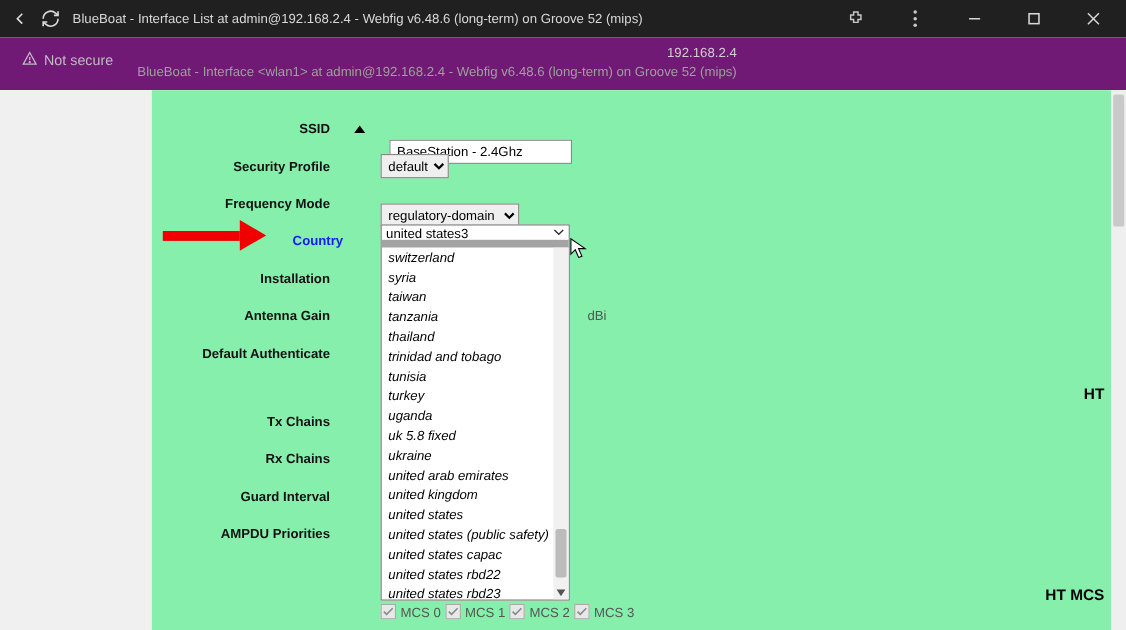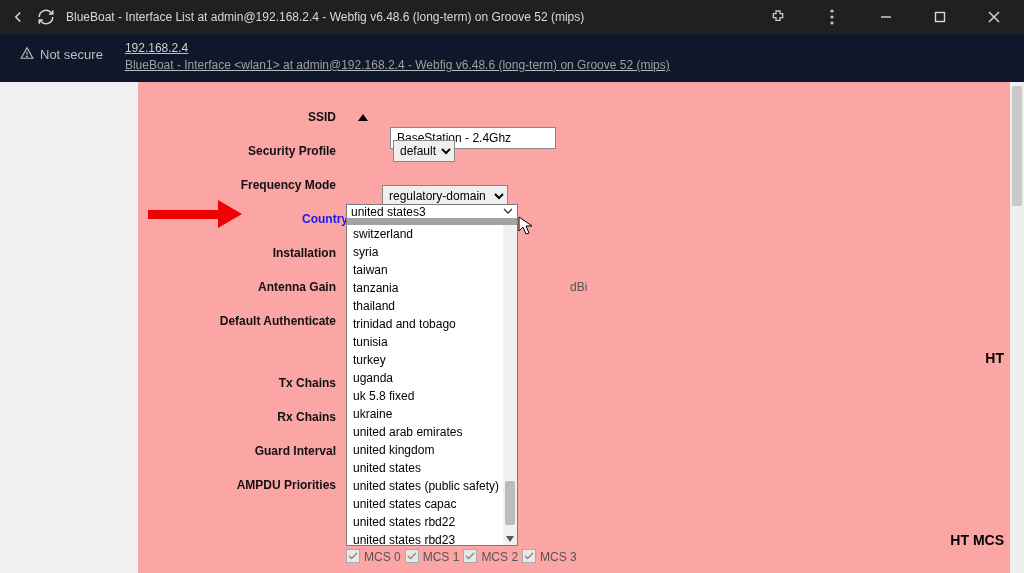--- a/index.html
+++ b/index.html
@@ -6,52 +6,52 @@
   body { font-family: Arial, sans-serif; font-size: 13px; background: #fff; width: 1024px; height: 573px; overflow: hidden; position: relative; }
 
   
   .titlebar { background: #202020; height: 34px; display: flex; align-items: center; color: #d0d0d0; padding: 0 4px; }
   .titlebar .nav-btn { width: 28px; height: 28px; display: flex; align-items: center; justify-content: center; cursor: pointer; }
   .titlebar .title-text { flex: 1; padding-left: 6px; font-size: 12px; color: #d8d8d8; overflow: hidden; white-space: nowrap; }
   .titlebar .right-icons { display: flex; align-items: center; gap: 18px; padding-right: 8px; }
   .titlebar .right-icons .win-btn { width: 36px; height: 28px; display:flex;align-items:center;justify-content:center; cursor:pointer;}
 
   
-  .urlbar { background: #0f172a; height: 48px; display: flex; align-items: flex-start; color: #bdbdbd; padding: 6px 12px 0 20px; }
+  .urlbar { background: #701a75; height: 48px; display: flex; align-items: flex-start; color: #bdbdbd; padding: 6px 12px 0 20px; text-align: right; }
   .not-secure { display:flex; align-items:center; gap:6px; font-size:13px; padding-top:6px; }
-  .url-text-box { padding-left: 22px; display:flex; flex-direction:column; line-height: 1.4; text-decoration: underline; }
+  .url-text-box { padding-left: 22px; display:flex; flex-direction:column; line-height: 1.4; }
   .url-text-box .u1 { font-size: 12px; color: #cfcfcf; }
   .url-text-box .u2 { font-size: 12px; color: #9f9f9f; }
 
   
   .panel-container { position:absolute; top:82px; left:0; right:0; bottom:0; background:#fff; }
   .left-gray { position:absolute; left:0; top:0; bottom:0; width:138px; background:#f0f0f0; }
-  .scrollarea { position:absolute; left:138px; top:0; right:6px; bottom:0; background:#fca5a5; padding-top:6px;padding-left:36px; }
+  .scrollarea { position:absolute; left:138px; top:0; right:6px; bottom:0; background:#86efac; padding-top:6px; }
   .scrollbar-track { position:absolute; right:0; top:0; bottom:0; width:14px; background:#efefef; }
   .scrollbar-thumb { position:absolute; right:2px; top:4px; width:10px; height:120px; background:#c9c9c9; border-radius:2px; }
 
   .form-row { display:flex; align-items:center; height:34px; }
   .form-row .lbl { width:170px; text-align:right; padding-right:8px; font-weight:bold; color:#111; font-size:12px; }
   .form-row .lbl.blue { color:#1a1af0;margin-left:12px; }
   .form-row .ctrl { padding-left:38px; display:flex; align-items:center; gap:12px; }
   .triangle-toggle { width:0;height:0;border-left:5px solid transparent;border-right:5px solid transparent;border-bottom:7px solid #000;display:inline-block;margin-left:-24px;margin-right:10px;}
   input[type="text"].ssid { width:166px; height:22px; border:1px solid #888; padding:0 6px; font-size:12px;margin-top:41px; }
   select.sm { height:22px; border:1px solid #888; font-size:12px; padding:0 2px; }
-  .sel-security{ width:62px;margin-left:11px;} .sel-freqmode{width:126px;margin-top:22px;}
+  .sel-security{ width:62px;} .sel-freqmode{width:126px;margin-top:22px;}
 
   
   .red-arrow { position:absolute; left:148px; top:200px; display:flex; align-items:center; z-index:1; }
   .red-arrow .shaft { width:70px; height:9px; background:#f00000; }
   .red-arrow .head { width:0;height:0;border-top:14px solid transparent;border-bottom:14px solid transparent;border-left:24px solid #f00000; }
 
   
   .dropdown-open { position:absolute; left:346px; top:204px; width:172px; background:#fff; border:1px solid #7a7a7a; z-index:5; }
   .dropdown-sel { height:20px; border-bottom:7px solid #a3a3a3; font-size:12px; padding:2px 4px; display:flex; justify-content:space-between; align-items:center; }
   .dropdown-list { max-height:320px; overflow:hidden; position:relative; }
-  .dd-item { font-size:12px; padding:1px 6px; line-height:16px; color:#000; cursor:default;}
+  .dd-item { font-size:12px; padding:1px 6px; line-height:16px; color:#000; cursor:default;font-style:italic;}
   .dd-scrollbar { position:absolute; right:0; top:0; bottom:0; width:14px; background:#f1f1f1; }
   .dd-scrollbar-thumb { position:absolute; right:2px; bottom:20px; width:10px; height:44px; background:#bcbcbc; border-radius:2px; }
   .dd-arrow { position:absolute; bottom:3px; right:3px; width:0;height:0;border-left:4px solid transparent;border-right:4px solid transparent;border-top:6px solid #555;}
 
   .cursor-arrow { position:absolute; left:518px; top:216px; z-index:6; font-size:16px; color:#000; }
 
   
   .ht-lbl { position:absolute; right:20px; font-weight:bold; font-size:14px; }
 
   

